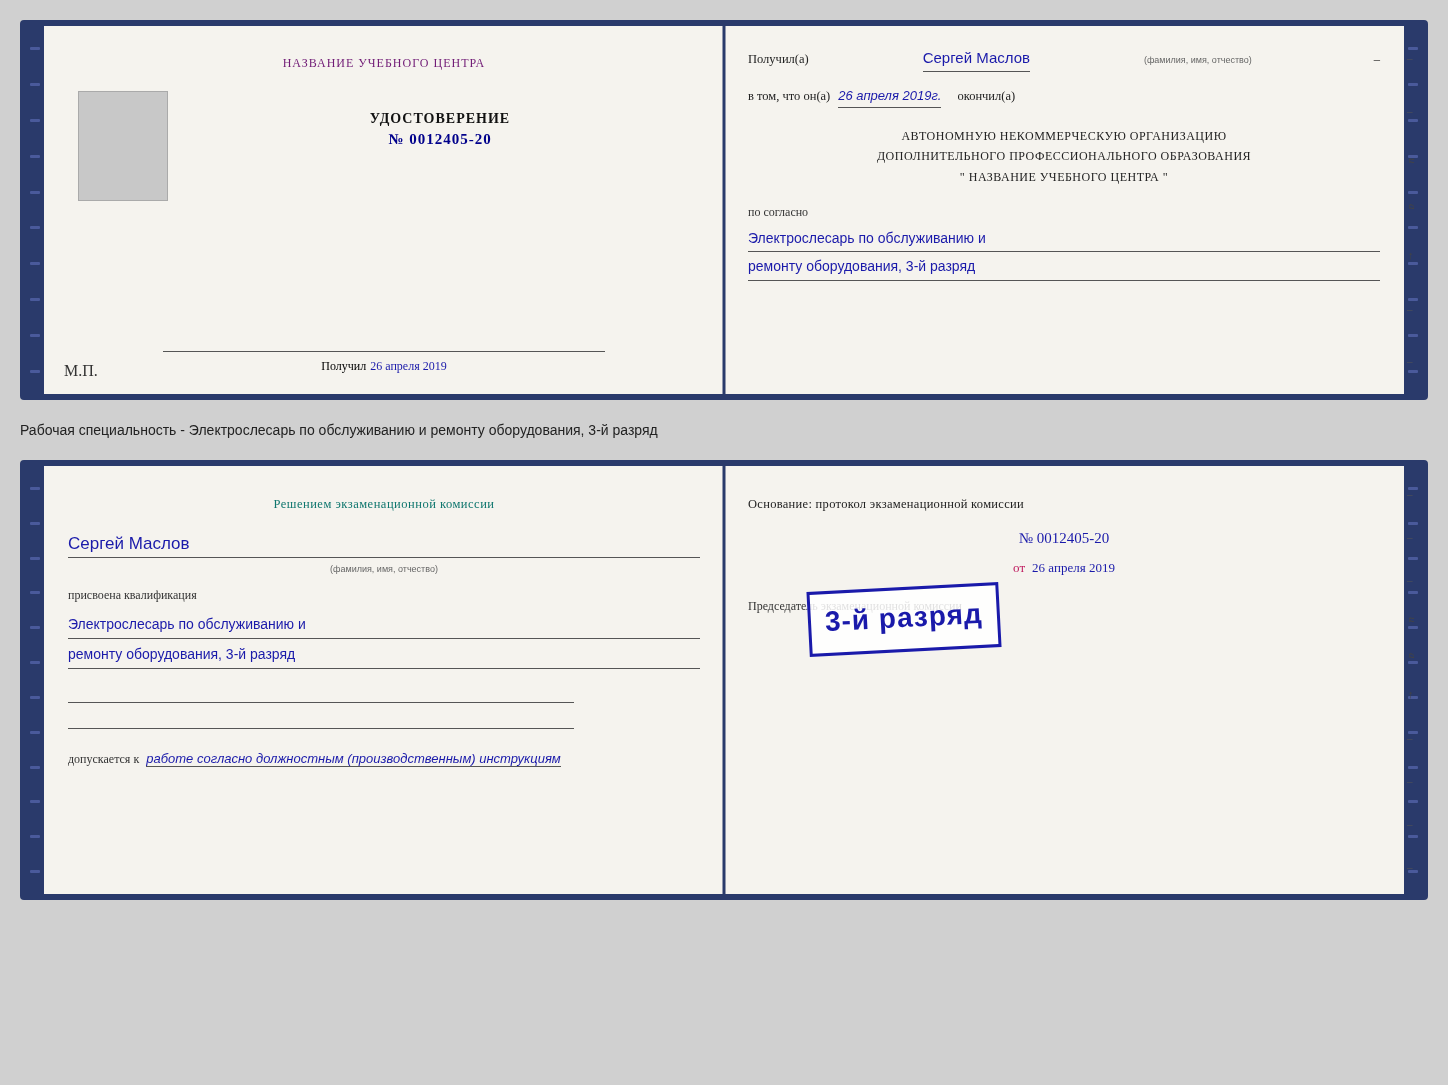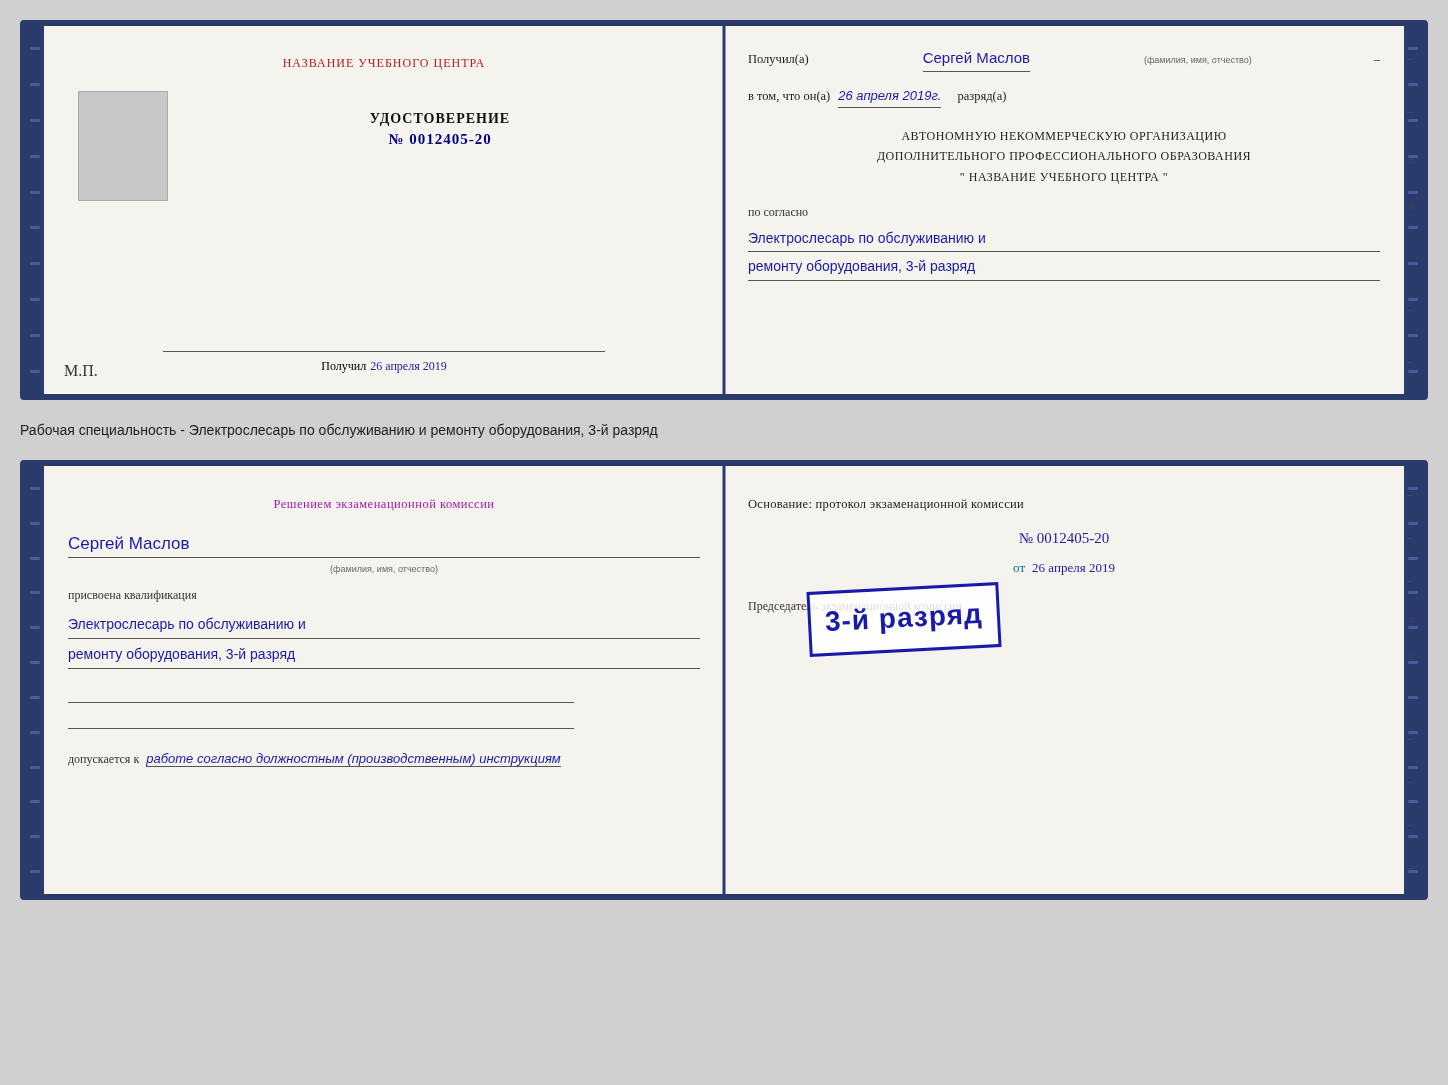--- a/index.html
+++ b/index.html
@@ -79,21 +79,21 @@
     .top-doc .doc-left-panel {
       display: flex;
       flex-direction: column;
       align-items: center;
     }
 
     .center-title {
       text-align: center;
       font-size: 12px;
       letter-spacing: 1px;
-      color: #b91c1c;
+      color: #701a75;
       margin-bottom: 20px;
       margin-top: 10px;
       font-weight: normal;
       text-transform: uppercase;
     }
 
     .photo-placeholder {
       width: 90px;
       height: 110px;
       background: #c8c8c8;
@@ -220,21 +220,21 @@
       color: #222;
       line-height: 1.6;
     }
 
     .commission-title {
       text-align: center;
       font-size: 12.5px;
       letter-spacing: 0.5px;
       margin-bottom: 16px;
       margin-top: 8px;
-      color: #a21caf;
+      color: #0f766e;
     }
 
     .person-name-block {
       margin-bottom: 6px;
     }
 
     .name-handwritten {
       font-family: 'Comic Sans MS', cursive, sans-serif;
       color: #1a1aaa;
       font-size: 17px;
@@ -308,21 +308,21 @@
     }
 
     .date-of-line {
       text-align: center;
       font-size: 12px;
       margin-bottom: 18px;
     }
 
     .date-of-line span {
       font-family: 'Comic Sans MS', cursive;
-      color: #0369a1;
+      color: #be185d;
       font-size: 13px;
     }
 
     .stamp {
       border: 3px solid #1a1aaa;
       display: inline-block;
       padding: 6px 14px 8px;
       position: absolute;
       left: 60px;
       top: -10px;
@@ -425,21 +425,21 @@
           <span class="handwritten">Сергей Маслов</span>
           <div style="display:flex; flex-direction:column; align-items:center;">
             <span class="small-hint">(фамилия, имя, отчество)</span>
           </div>
           <span style="margin-left:8px;">–</span>
         </div>
 
         <div class="date-line">
           <span>в том, что он(а)</span>
           <span class="handwritten-date">26 апреля 2019г.</span>
-          <span style="margin-left:8px;">разряд(а)</span>
+          <span style="margin-left:8px;">окончил(а)</span>
         </div>
 
         <div class="org-block">
           <div>АВТОНОМНУЮ НЕКОММЕРЧЕСКУЮ ОРГАНИЗАЦИЮ</div>
           <div>ДОПОЛНИТЕЛЬНОГО ПРОФЕССИОНАЛЬНОГО ОБРАЗОВАНИЯ</div>
           <div>"   НАЗВАНИЕ УЧЕБНОГО ЦЕНТРА   "</div>
         </div>
 
         <div class="profession-label">по согласно</div>
         <span class="profession-handwritten">Электрослесарь по обслуживанию и</span>

